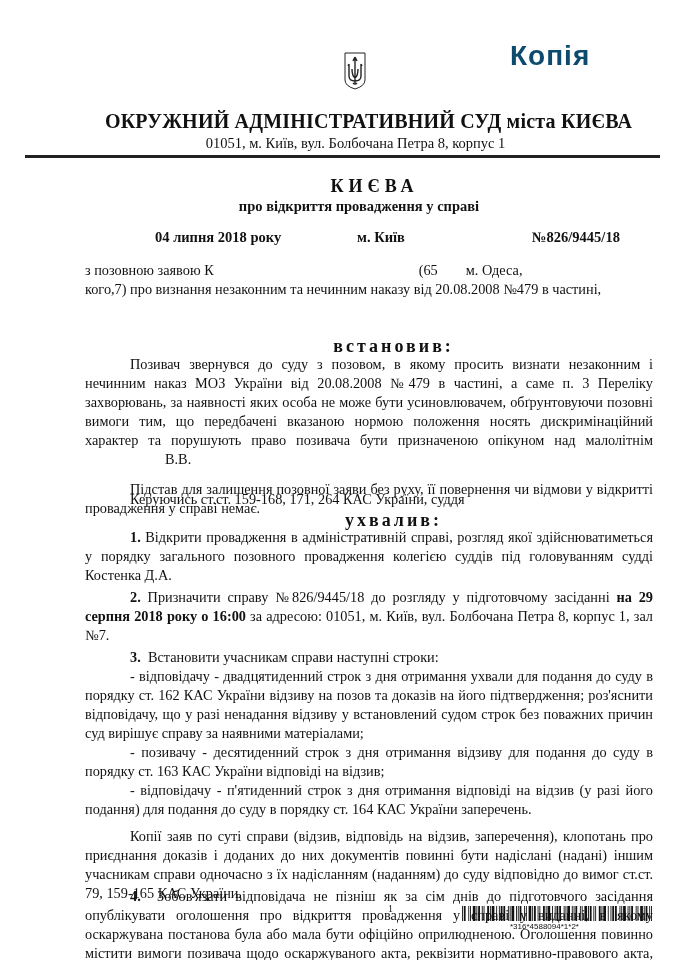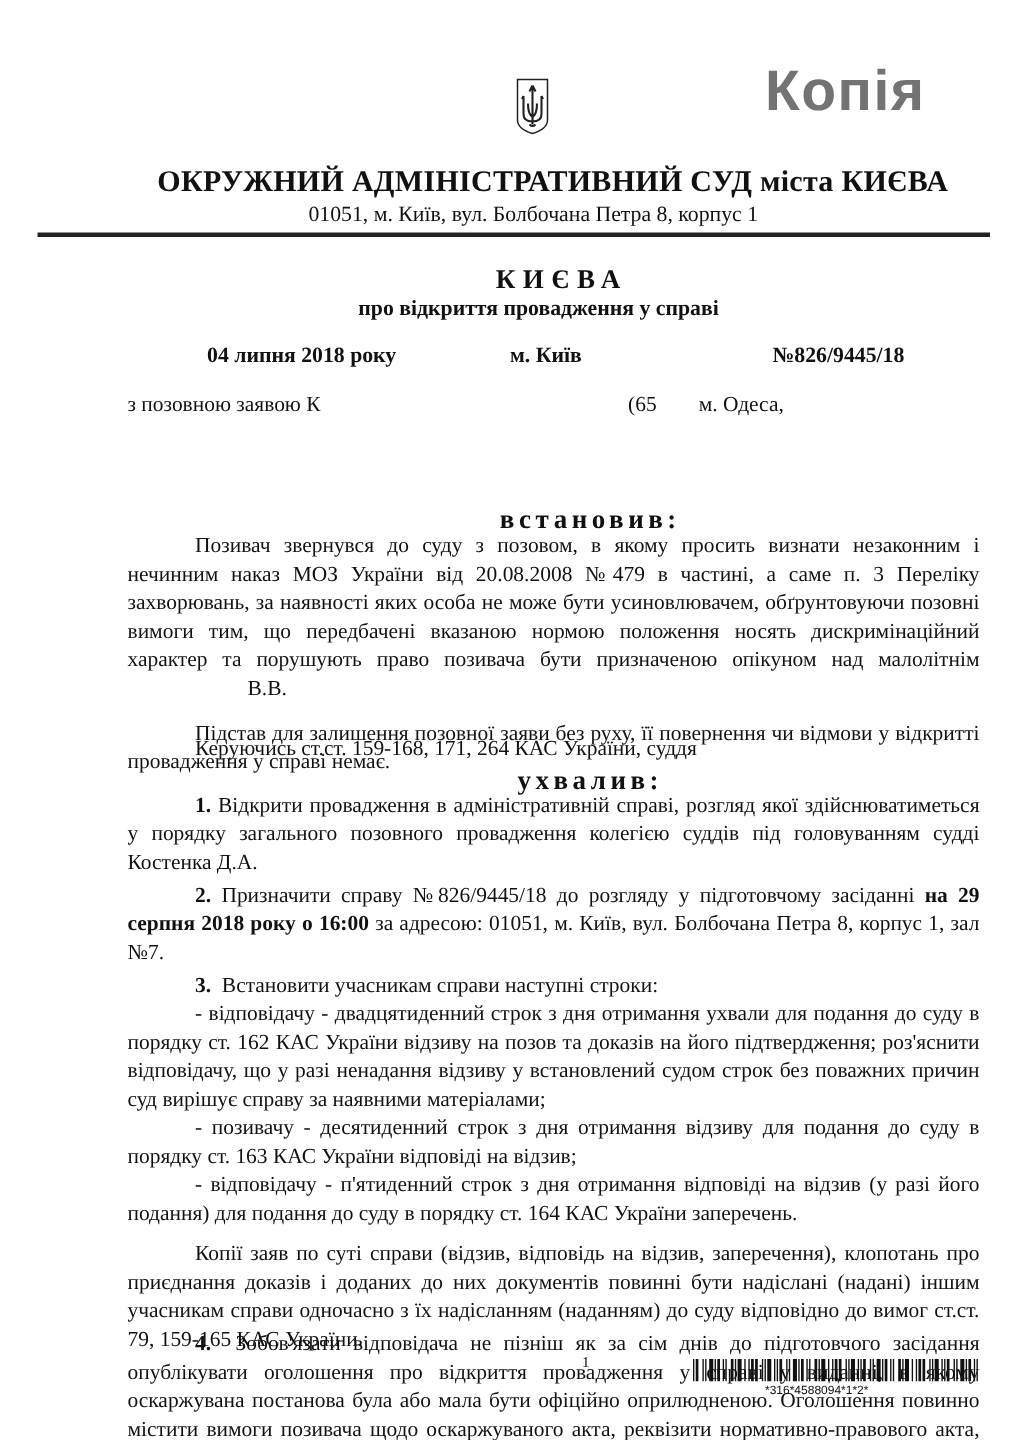--- a/index.html
+++ b/index.html
@@ -1,25 +1,25 @@
 <!DOCTYPE html>
 <html><head>
 <meta charset="utf-8">
 <style>
   html, body { margin: 0; padding: 0; background: #ffffff; }
   body { width: 679px; height: 960px; position: relative; overflow: hidden; color: #111; font-family: "Liberation Serif", "DejaVu Serif", serif; }
   .abs { position: absolute; }
-  .stamp { left: 510px; top: 40px; font-family: "Liberation Sans", "DejaVu Sans", sans-serif; font-weight: bold; font-size: 38px; color: #737373; letter-spacing: 1px; }
+  .stamp { left: 510px; top: 40px; font-family: "Liberation Sans", "DejaVu Sans", sans-serif; font-weight: bold; font-size: 28px; color: #0c4a6e; letter-spacing: 1px; }
   .emblem { left: 344px; top: 52px; width: 22px; height: 38px; }
   .court-name { left: 0; width: 679px; top: 110px; text-align: center; font-weight: bold; font-size: 20px; letter-spacing: 0.2px; padding-left: 58px; box-sizing: border-box; }
   .court-addr { left: 0; width: 601px; top: 135px; text-align: center; font-size: 14.5px; padding-left: 110px; box-sizing: border-box; }
   .rule { left: 25px; width: 635px; top: 155px; height: 3px; background: #222; }
   .doc-title { left: 0; width: 679px; top: 176px; text-align: center; font-weight: bold; font-size: 18px; letter-spacing: 5px; padding-left: 70px; box-sizing: border-box; }
   .doc-subtitle { left: 0; width: 679px; top: 198px; text-align: center; font-weight: bold; font-size: 14.5px; padding-left: 39px; box-sizing: border-box; }
-  .meta-row { top: 229px; font-weight: bold; font-size: 14.5px; }
+  .meta-row { top: 229px; font-weight: bold; font-size: 14.5px; margin-left: 17px; }
   .body-text { left: 85px; width: 568px; font-size: 14.3px; line-height: 19px; text-align: justify; }
   .indent { text-indent: 45px; }
   .center-bold { left: 0; width: 679px; text-align: center; font-weight: bold; font-size: 18px; letter-spacing: 3px; padding-left: 108px; box-sizing: border-box; }
   .line { white-space: nowrap; }
   .b { font-weight: bold; }
   .page-num { left: 388px; top: 903px; font-size: 10px; }
   .barcode { left: 462px; top: 906px; width: 193px; height: 15px; }
   .barcode-text { left: 510px; top: 922px; font-family: "Liberation Sans", sans-serif; font-size: 8px; }
 </style>
 </head>
@@ -40,20 +40,21 @@
 <div class="abs doc-subtitle">про відкриття провадження у справі</div>
 
 <div class="abs meta-row" style="left:138px;">04 липня 2018 року</div>
 <div class="abs meta-row" style="left:340px;">м. Київ</div>
 <div class="abs meta-row" style="left:515px;">№826/9445/18</div>
 
 <div class="abs body-text" style="top:261px;">
   <div class="line">
     <span>з позовною заявою К</span><span style="display:inline-block;width:205px;"></span><span>(65</span><span style="display:inline-block;width:28px;"></span><span>м. Одеса,</span>
   </div>
+  <div class="line">кого,7) про визнання незаконним та нечинним наказу від 20.08.2008 №479 в частині,</div>
 </div>
 
 <div class="abs center-bold" style="top:336px;">встановив:</div>
 
 <div class="abs body-text indent" style="top:355px;"><span>Позивач звернувся до суду з позовом, в якому просить визнати незаконним і нечинним наказ МОЗ України від 20.08.2008 №479 в частині, а саме п. 3 Переліку захворювань, за наявності яких особа не може бути усиновлювачем, обґрунтовуючи позовні вимоги тим, що передбачені вказаною нормою положення носять дискримінаційний характер та порушують право позивача бути призначеною опікуном над малолітнім</span><span style="display:inline-block;width:80px;"></span><span>В.В.</span></div>
 
 <div class="abs body-text indent" style="top:480px;">Підстав для залишення позовної заяви без руху, її повернення чи відмови у відкритті провадження у справі немає.</div>
 <div class="abs body-text indent" style="top:490px;">Керуючись ст.ст. 159-168, 171, 264 КАС України, суддя</div>
 
 <div class="abs center-bold" style="top:510px;">ухвалив:</div>

